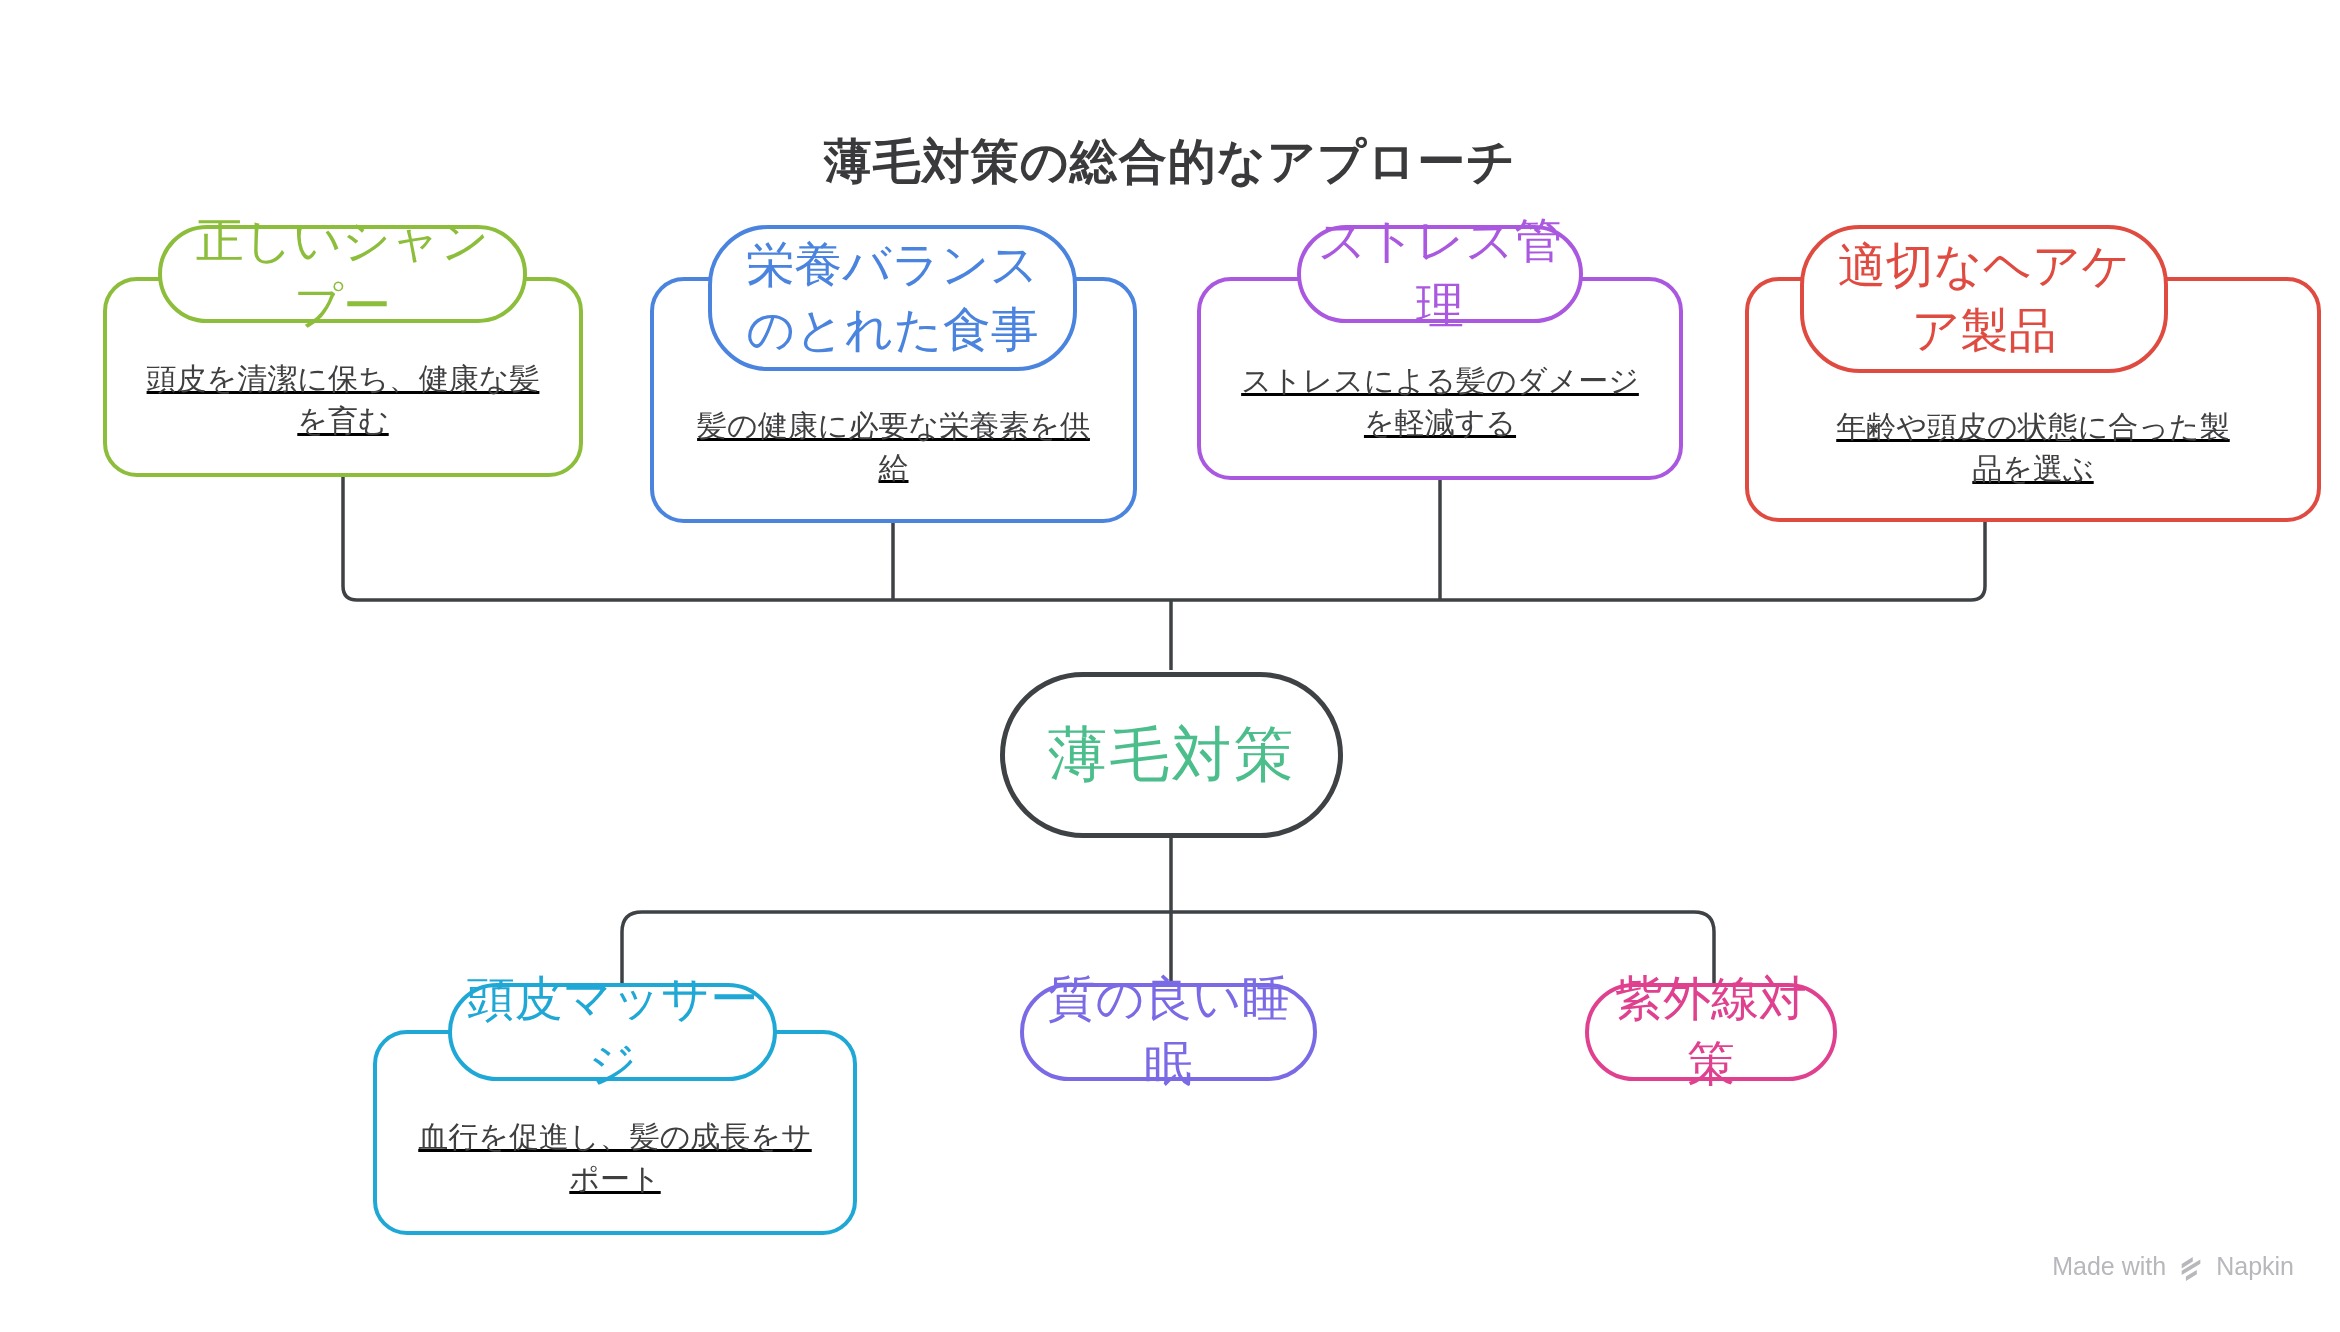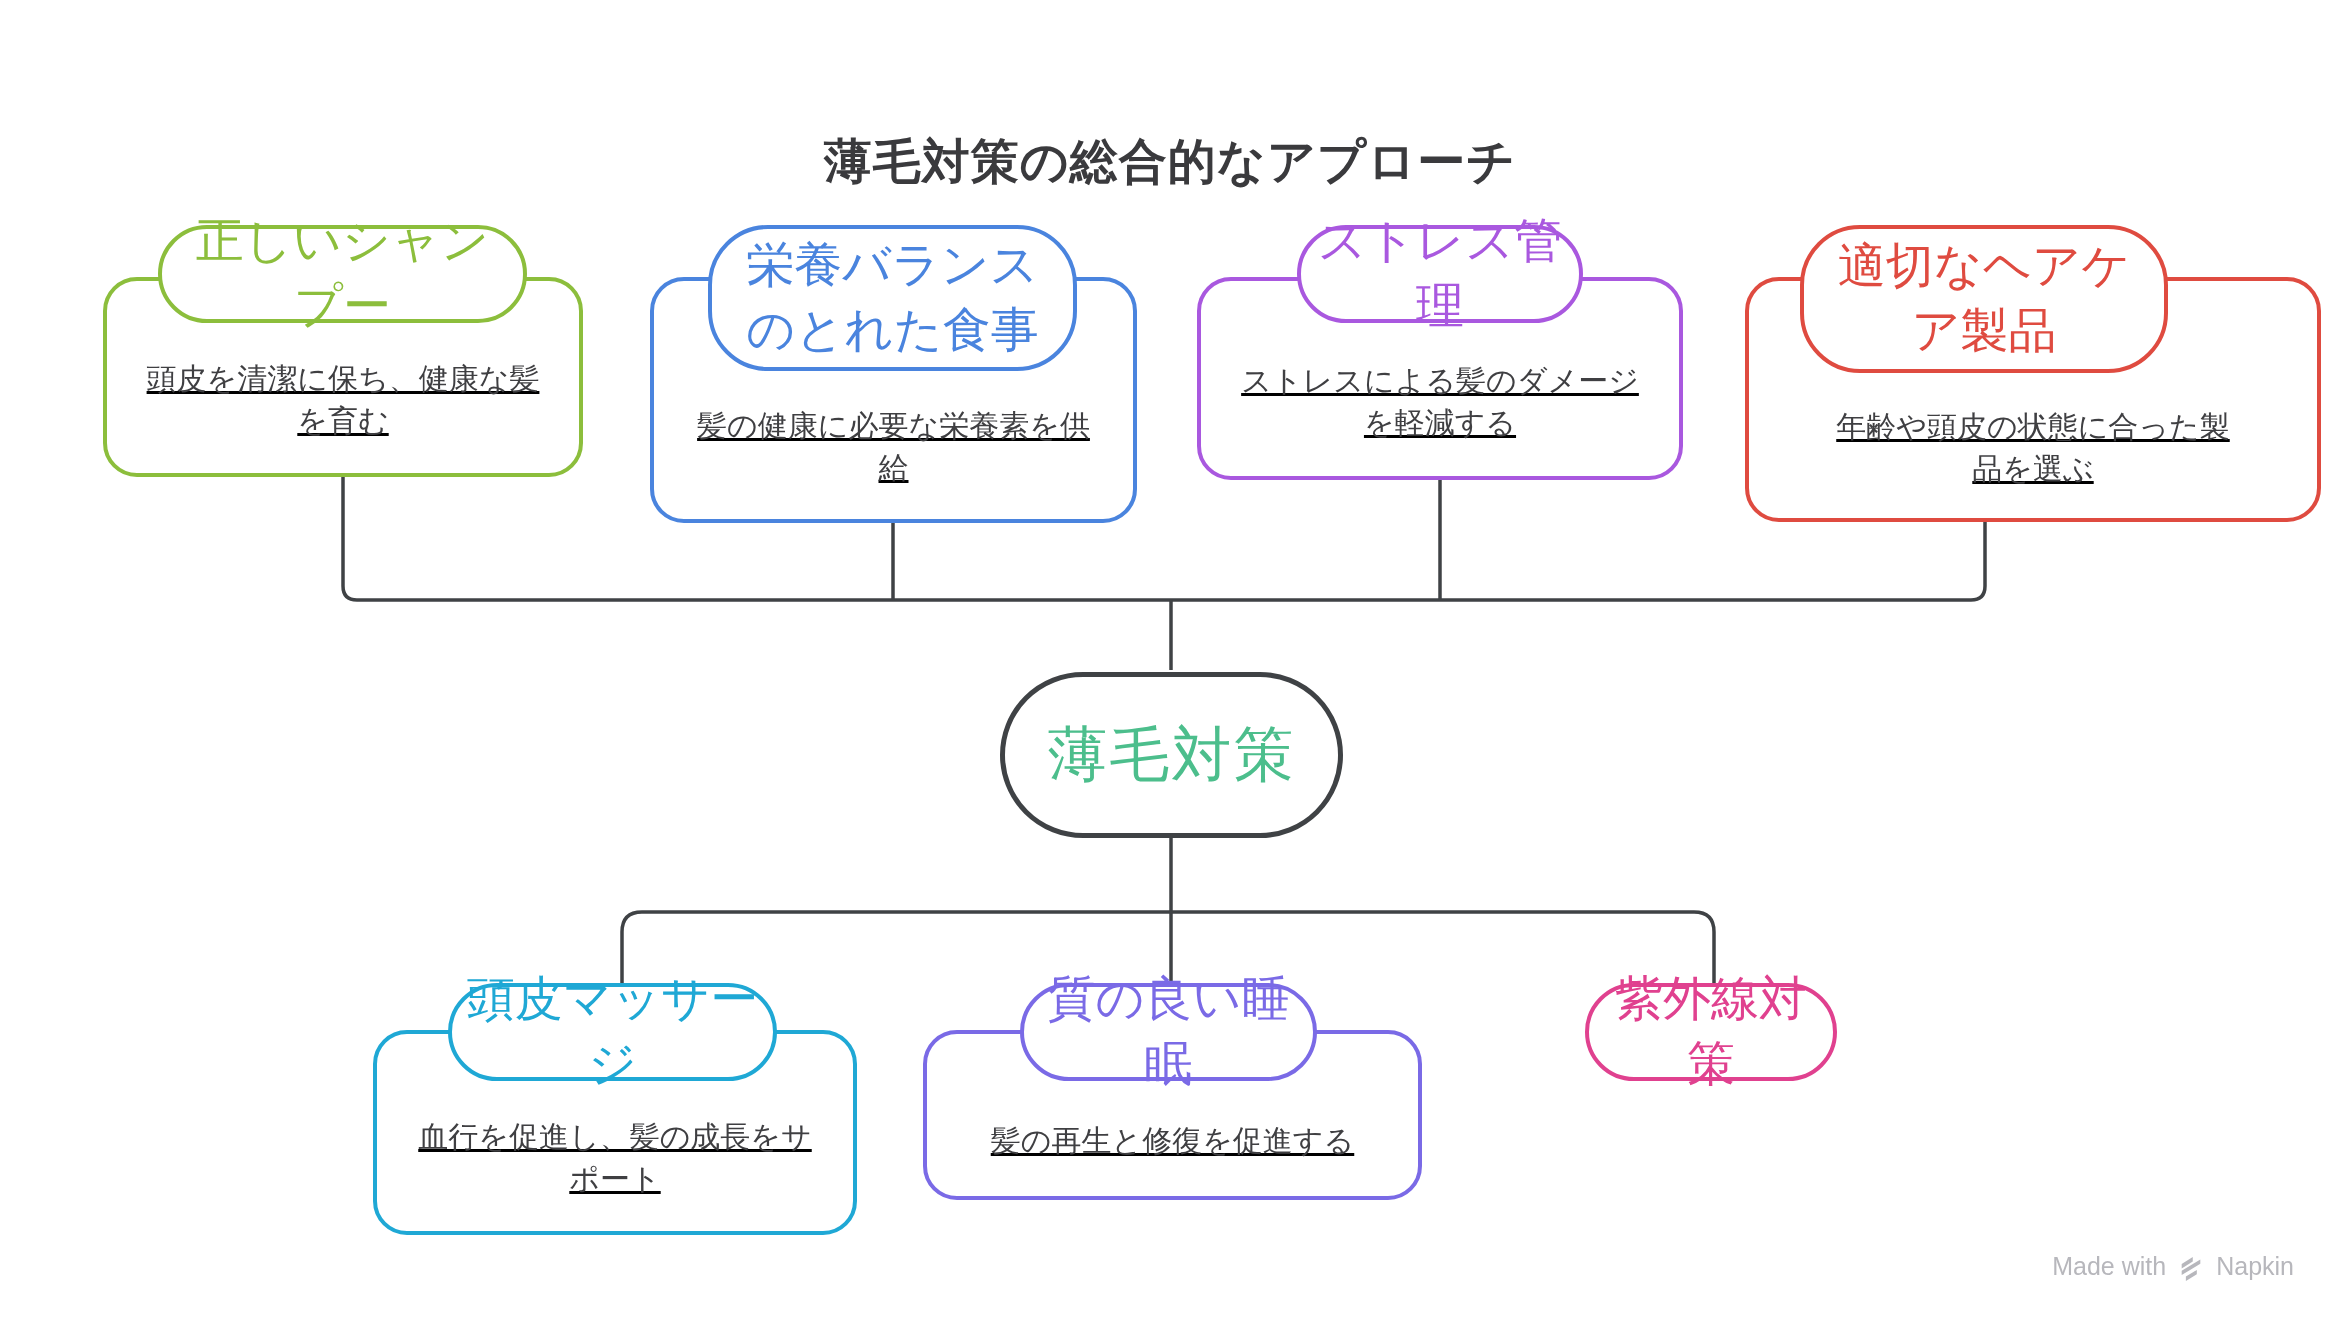--- a/index.html
+++ b/index.html
@@ -104,23 +104,20 @@
     <span>薄毛対策</span>
   </div>
 
   <div class="node-box box-5" style="border-color: rgb(31, 168, 213);">
     <p class="node-body" style="color: rgb(63, 63, 66);">血行を促進し、髪の成長をサポート</p>
   </div>
   <div class="node-pill pill-5" style="border-color: rgb(31, 168, 213); color: rgb(31, 168, 213);">
     <span>頭皮マッサージ</span>
   </div>
 
-  <div class="node-box box-6" style="border-color: rgb(122, 106, 230);">
-    <p class="node-body" style="color: rgb(63, 63, 66);">髪の再生と修復を促進する</p>
-  </div>
   <div class="node-pill pill-6" style="border-color: rgb(122, 106, 230); color: rgb(122, 106, 230);">
     <span>質の良い睡眠</span>
   </div>
 
   <div class="node-pill pill-7" style="border-color: rgb(224, 65, 143); color: rgb(224, 65, 143);">
     <span>紫外線対策</span>
   </div>
 
   <a class="watermark" style="color: rgb(183, 183, 188);">
     <span>Made with</span>

